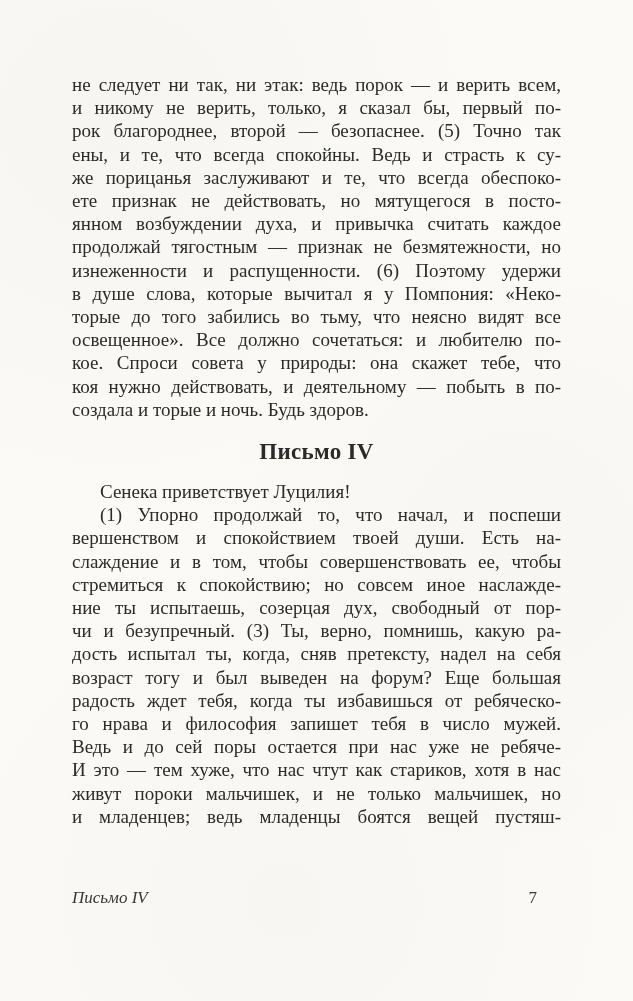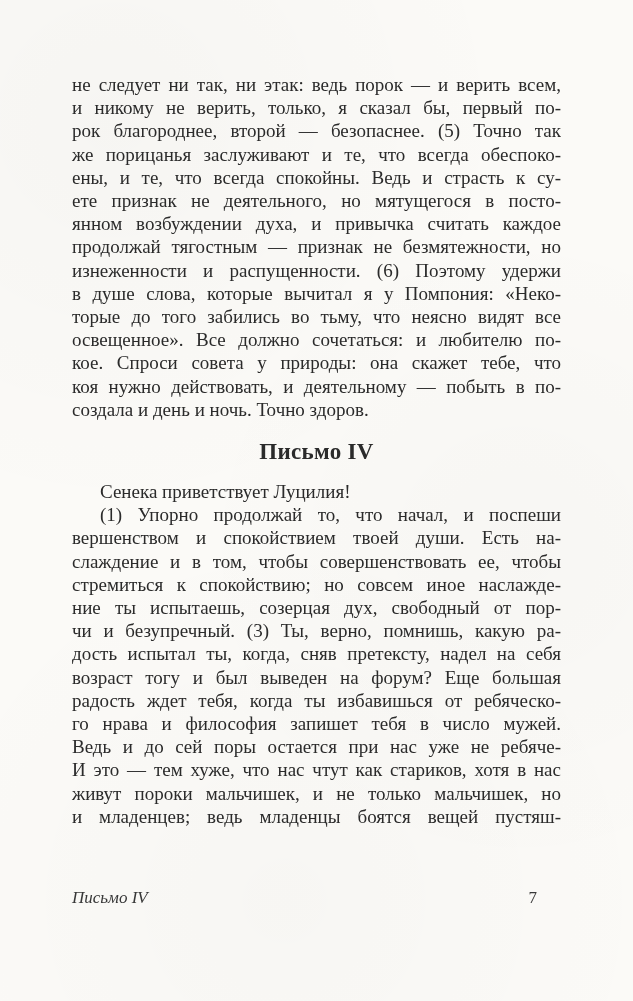--- a/index.html
+++ b/index.html
@@ -68,32 +68,32 @@
 </style>
 </head>
 <body>
 
 <div class="page">
   <main class="text-block">
     <section class="paragraph">
         <div class="line">не следует ни так, ни этак: ведь порок — и верить всем,</div>
         <div class="line">и никому не верить, только, я сказал бы, первый по-</div>
         <div class="line">рок благороднее, второй — безопаснее. (5) Точно так</div>
+        <div class="line">ены, и те, что всегда спокойны. Ведь и страсть к су-</div>
         <div class="line">же порицанья заслуживают и те, что всегда обеспоко-</div>
-        <div class="line">ены, и те, что всегда спокойны. Ведь и страсть к су-</div>
-        <div class="line">ете признак не деятельного, но мятущегося в посто-</div>
+        <div class="line">ете признак не действовать, но мятущегося в посто-</div>
         <div class="line">янном возбуждении духа, и привычка считать каждое</div>
         <div class="line">продолжай тягостным — признак не безмятежности, но</div>
         <div class="line">изнеженности и распущенности. (6) Поэтому удержи</div>
         <div class="line">в душе слова, которые вычитал я у Помпония: «Неко-</div>
         <div class="line">торые до того забились во тьму, что неясно видят все</div>
         <div class="line">освещенное». Все должно сочетаться: и любителю по-</div>
         <div class="line">кое. Спроси совета у природы: она скажет тебе, что</div>
         <div class="line">коя нужно действовать, и деятельному — побыть в по-</div>
-        <div class="line flush-left">создала и день и ночь. Точно здоров.</div>
+        <div class="line flush-left">создала и торые и ночь. Будь здоров.</div>
       </section>
     <h1 class="heading">Письмо IV</h1>
     <section class="paragraph">
         <div class="line indent flush-left">Сенека приветствует Луцилия!</div>
       </section>
     <section class="paragraph">
         <div class="line indent">(1) Упорно продолжай то, что начал, и поспеши</div>
         <div class="line">вершенством и спокойствием твоей души. Есть на-</div>
         <div class="line">слаждение и в том, чтобы совершенствовать ее, чтобы</div>
         <div class="line">стремиться к спокойствию; но совсем иное наслажде-</div>

